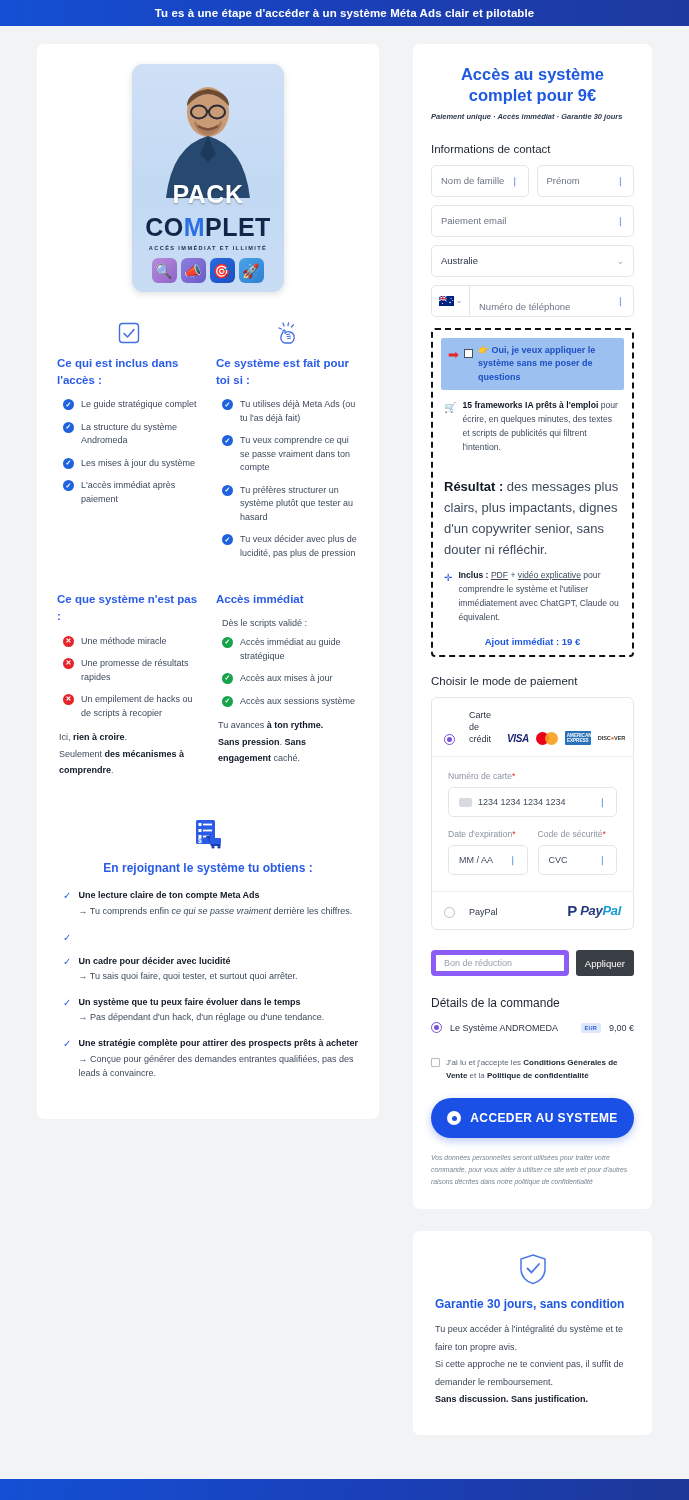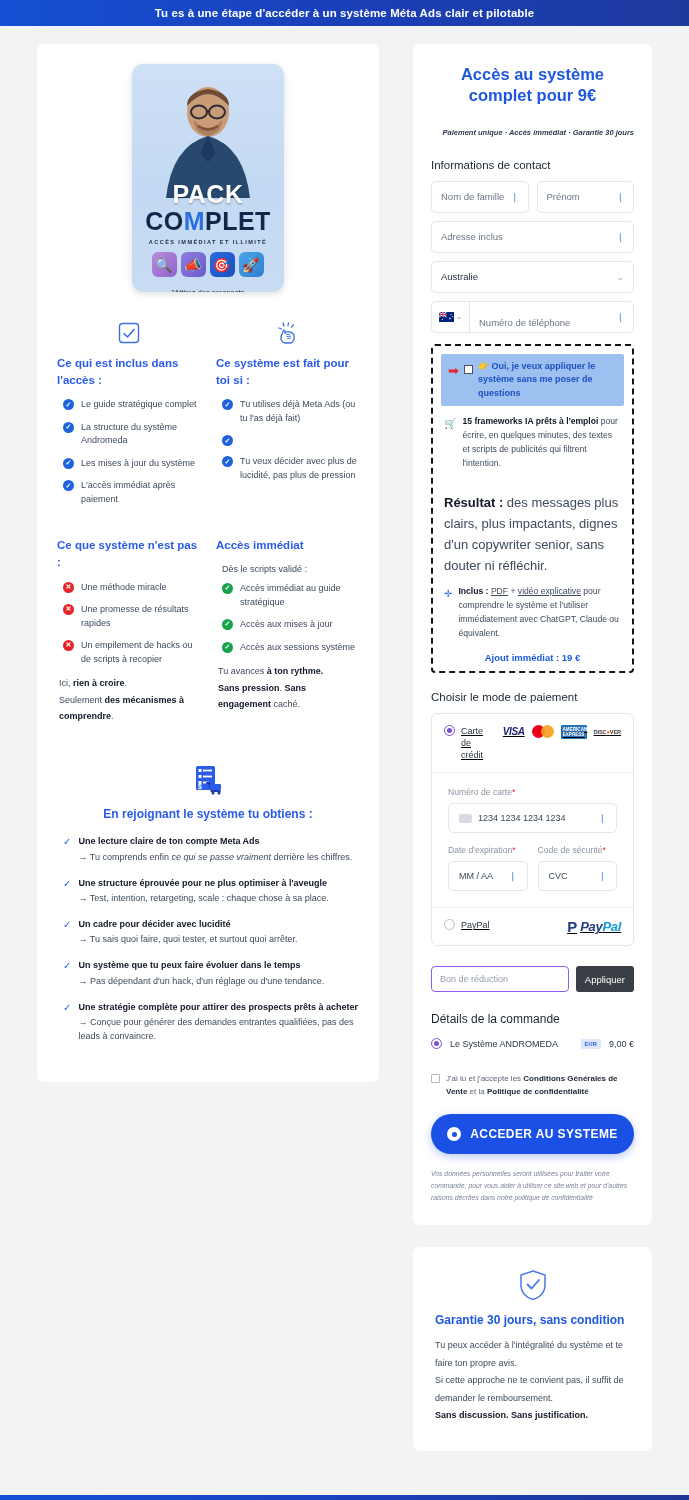--- a/index.html
+++ b/index.html
@@ -57,21 +57,21 @@
   }
   .pi-title {
     position: relative; margin-top: 118px; text-align: center; width: 100%;
   }
   .pi-pack {
     font-size: 25px; font-weight: bold; color: #fff; letter-spacing: .5px;
     line-height: 1; text-shadow: 0 1px 2px rgba(0,0,0,.35);
   }
   .pi-complet {
     font-size: 25px; font-weight: bold; color: #12264a; letter-spacing: .5px;
-    line-height: 1.05; margin-top: 1px;
+    line-height: 1.05; margin-top: 7px;
   }
   .pi-complet .inf { color: #2b6fe0; }
   .pi-sub {
     font-size: 5.6px; font-weight: bold; color: #1d2b45; letter-spacing: 1.4px;
     margin-top: 5px;
   }
   .pi-icons { display: flex; gap: 4px; justify-content: center; margin-top: 7px; }
   .pi-icon {
     width: 25px; height: 25px; border-radius: 6px;
     display: flex; align-items: center; justify-content: center; font-size: 14px;
@@ -128,22 +128,22 @@
   .join-desc { font-size: 9px; color: #3d4a5c; line-height: 1.55; margin-top: 2px; }
   .join-desc i { font-style: italic; }
 
   
   .checkout-card { padding: 20px 18px 22px 18px; }
   .co-title {
     color: #1e58e0; font-size: 16.5px; font-weight: bold; text-align: center;
     line-height: 1.3;
   }
   .co-sub {
-    font-size: 7.5px; color: #2d3a4d; text-align: right; font-style: italic;
-    font-weight: bold; margin-top: 21px;
+    font-size: 7.5px; color: #2d3a4d; text-align: left; font-style: italic;
+    font-weight: bold; margin-top: 5px;
   }
   .co-section-h { font-size: 11.5px; color: #1b2533; margin-top: 22px; margin-bottom: 10px; }
 
   .field {
     height: 32px; border: 1px solid #e2e5ea; border-radius: 5px; background: #fff;
     display: flex; align-items: center; padding: 0 9px;
     font-size: 9.5px; color: #6b7585; position: relative;
     margin-bottom: 8px;
   }
   .field .caret { position: absolute; right: 9px; color: #2e7fd6; font-size: 9px; }
@@ -181,21 +181,21 @@
   .upsell-p { font-size: 13px; color: #3d4a5c; line-height: 1.62; margin-top: 21px; }
   .upsell-p b { color: #111926; }
   .u { text-decoration: underline; }
   .upsell-price {
     text-align: center; color: #1e58e0; font-size: 9.5px; font-weight: bold; margin-top: 11px;
   }
 
   
   .pay-box { border: 1px solid #e2e5ea; border-radius: 6px; margin-top: 10px; overflow: hidden; }
   .pay-row {
-    display: flex; align-items: flex-start; gap: 6px; padding: 11px 12px; text-decoration: underline;
+    display: flex; align-items: flex-end; gap: 14px; padding: 11px 12px;
   }
   .radio {
     flex: none; width: 11px; height: 11px; border-radius: 50%;
     border: 1px solid #b9bfc9; display: flex; align-items: center; justify-content: center;
   }
   .radio.on { border-color: #7b4fd8; }
   .radio.on::after { content: ""; width: 5px; height: 5px; border-radius: 50%; background: #7b4fd8; }
   .pay-label { font-size: 9px; color: #2b3445; line-height: 1.35; width: 48px; }
   .brands { display: flex; align-items: center; gap: 7px; margin-left: 2px; }
   .visa { font-size: 10px; font-weight: bold; font-style: italic; color: #1a1f71; letter-spacing: -.4px; }
@@ -223,21 +223,21 @@
   .cf-two > div { flex: 1; }
   .paypal-row { border-top: 1px solid #eceef1; justify-content: flex-start; }
   .pp-logo { margin-left: auto; display: flex; align-items: center; gap: 3px; }
   .pp-mark { font-size: 15px; font-weight: bold; color: #253b80; line-height: 1; }
   .pp-text { font-size: 13px; font-weight: bold; font-style: italic; letter-spacing: -.3px; }
   .pp-text .a { color: #253b80; } .pp-text .b { color: #179bd7; }
 
   
   .coupon-row { display: flex; gap: 7px; margin-top: 20px; align-items: stretch; }
   .coupon-input {
-    flex: 1; height: 26px; border: 1px solid #8b5cf6; border-radius: 4px;
+    flex: 1; height: 26px; border: 5px solid #8b5cf6; border-radius: 4px;
     display: flex; align-items: center; padding: 0 8px; font-size: 9px; color: #97a0ad;
   }
   .coupon-btn {
     background: #3a3f45; color: #fff; font-size: 9.5px; border-radius: 3px;
     padding: 0 9px; display: flex; align-items: center; border: none; cursor: pointer;
     font-family: inherit;
   }
 
   .order-h { font-size: 12px; color: #1b2533; margin-top: 20px; margin-bottom: 12px; }
   .order-row { display: flex; align-items: center; gap: 8px; }
@@ -373,20 +373,25 @@
               </svg>
           </div>
           <div class="feat-h">Ce système est fait pour toi si :</div>
           <ul class="feat-list">
             <li>
                 <span class="bullet b-blue">✓</span>
                 <span>Tu utilises déjà Meta Ads (ou tu l'as déjà fait)</span>
               </li>
             <li>
                 <span class="bullet b-blue">✓</span>
+                <span>Tu veux comprendre ce qui se passe vraiment dans ton compte</span>
+              </li>
+            <li>
+                <span class="bullet b-blue">✓</span>
+                <span>Tu préfères structurer un système plutôt que tester au hasard</span>
               </li>
             <li>
                 <span class="bullet b-blue">✓</span>
                 <span>Tu veux décider avec plus de lucidité, pas plus de pression</span>
               </li>
           </ul>
         </div>
       </div>
 
       <div class="feat-grid feat-grid-2">
@@ -455,24 +460,20 @@
       <ul class="join-list">
         <li>
           <span class="join-check">✓</span>
           <div>
             <div class="join-title">Une lecture claire de ton compte Meta Ads</div>
             <div class="join-desc"><span>→ Tu comprends enfin </span><i>ce qui se passe vraiment</i><span> derrière les chiffres.</span></div>
           </div>
         </li>
         <li>
           <span class="join-check">✓</span>
-          <div>
-            <div class="join-title">Une structure éprouvée pour ne plus optimiser à l'aveugle</div>
-            <div class="join-desc"><span>→ Test, intention, retargeting, scale : chaque chose à sa place.</span></div>
-          </div>
         </li>
         <li>
           <span class="join-check">✓</span>
           <div>
             <div class="join-title">Un cadre pour décider avec lucidité</div>
             <div class="join-desc"><span>→ Tu sais quoi faire, quoi tester, et surtout quoi arrêter.</span></div>
           </div>
         </li>
         <li>
           <span class="join-check">✓</span>
@@ -506,21 +507,21 @@
           <span>Nom de famille</span>
           <span class="caret">❘</span>
         </div>
         <div class="field">
           <span>Prénom</span>
           <span class="caret">❘</span>
         </div>
       </div>
 
       <div class="field">
-        <span>Adresse inclus</span>
+        <span>Paiement email</span>
         <span class="caret">❘</span>
       </div>
 
       <div class="field select-field">
         <span>Australie</span>
         <span class="chev">⌄</span>
       </div>
 
       <div class="field phone-field">
         <span class="phone-flag">

